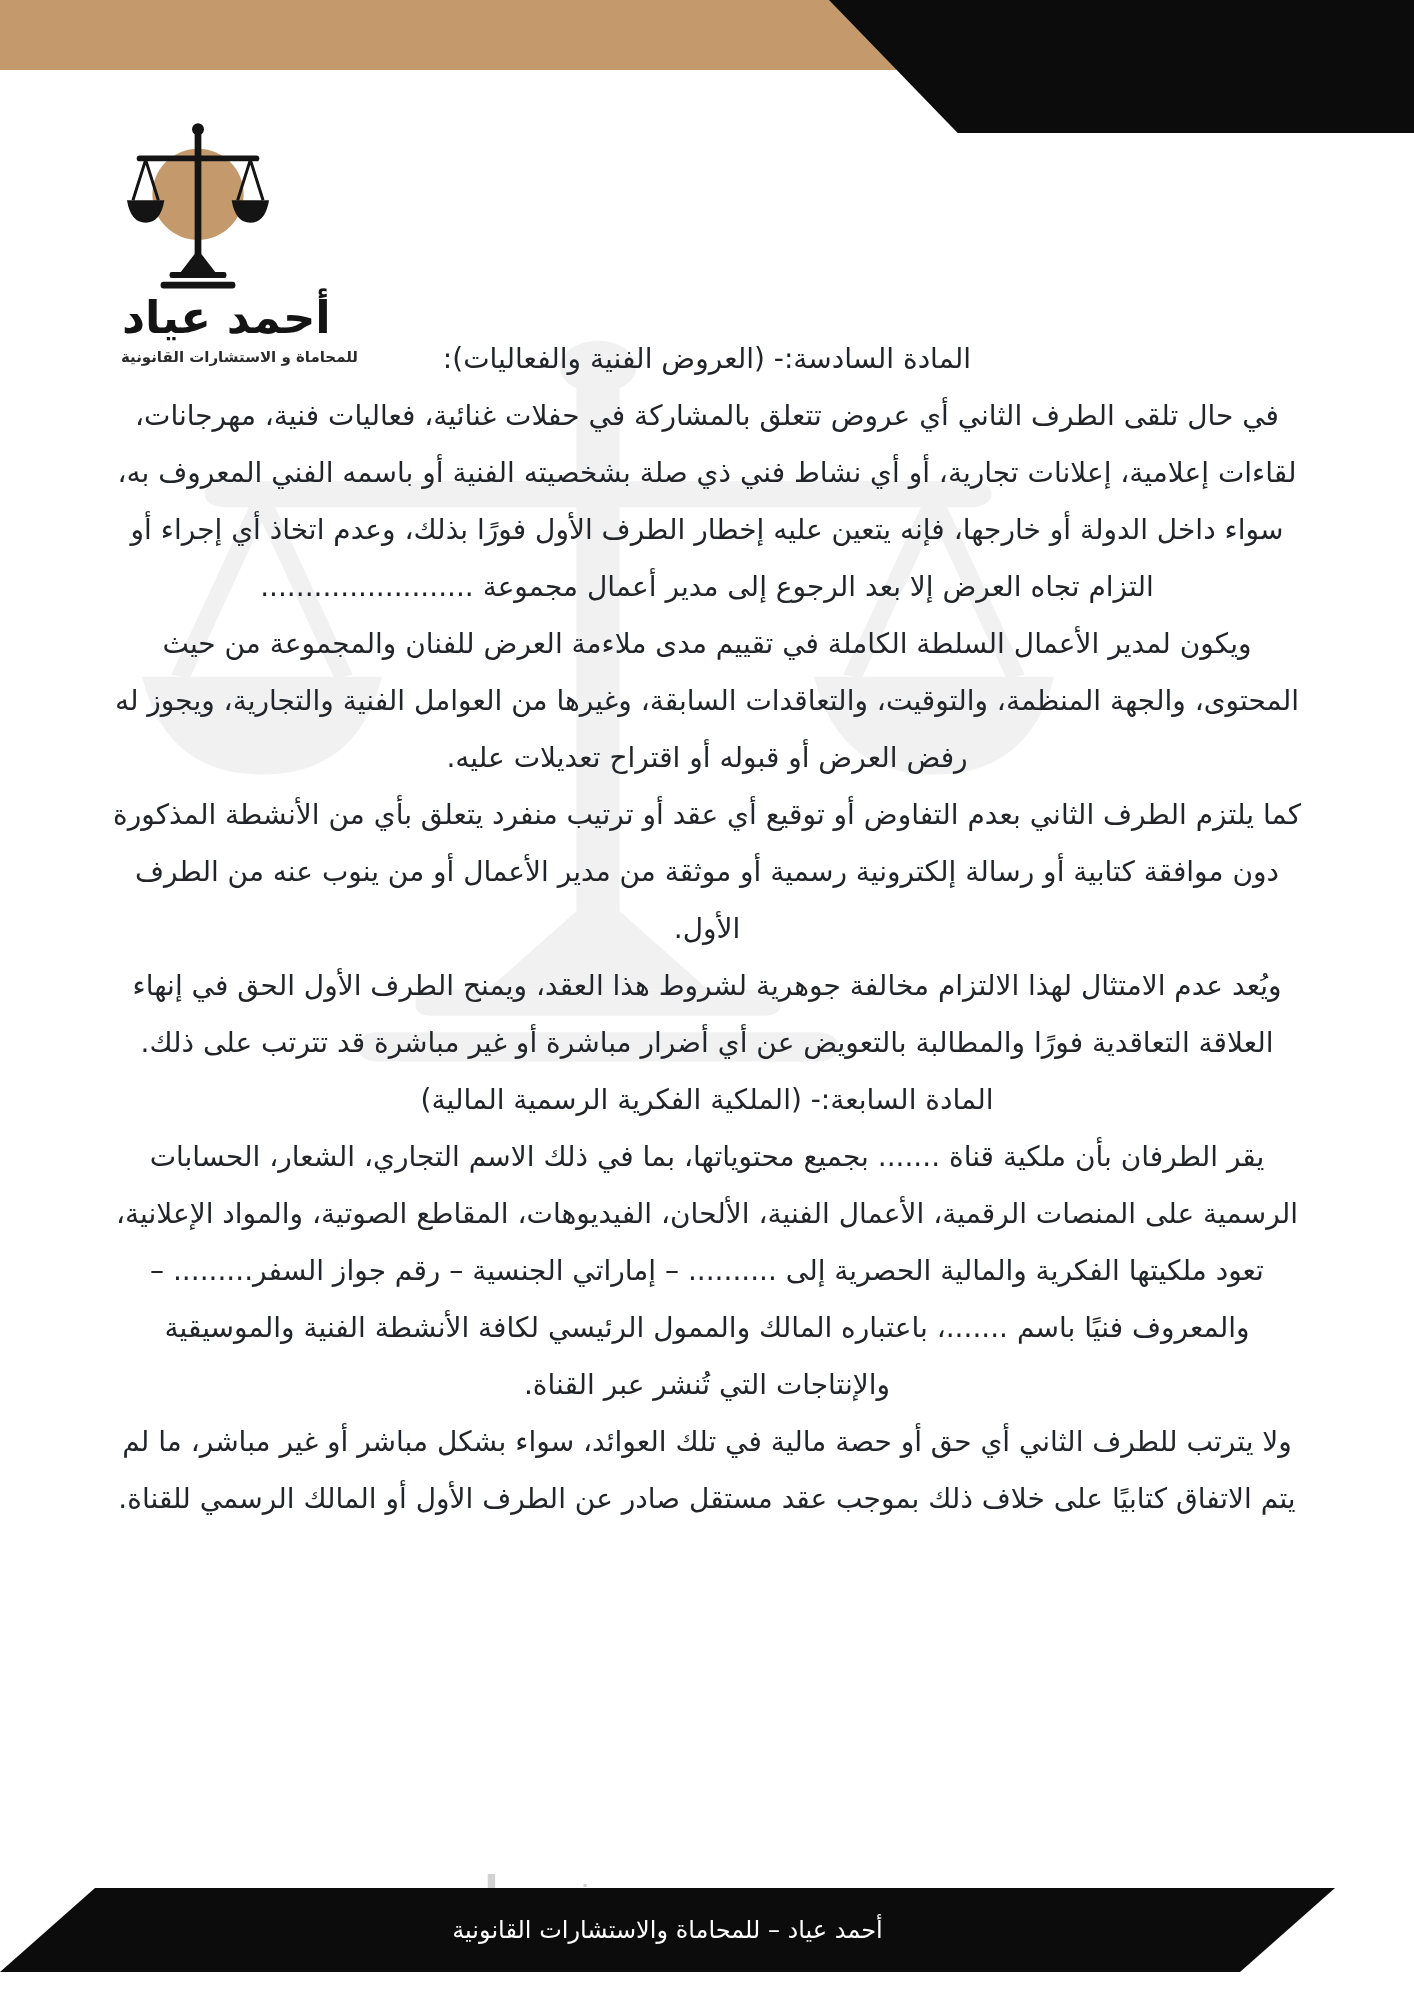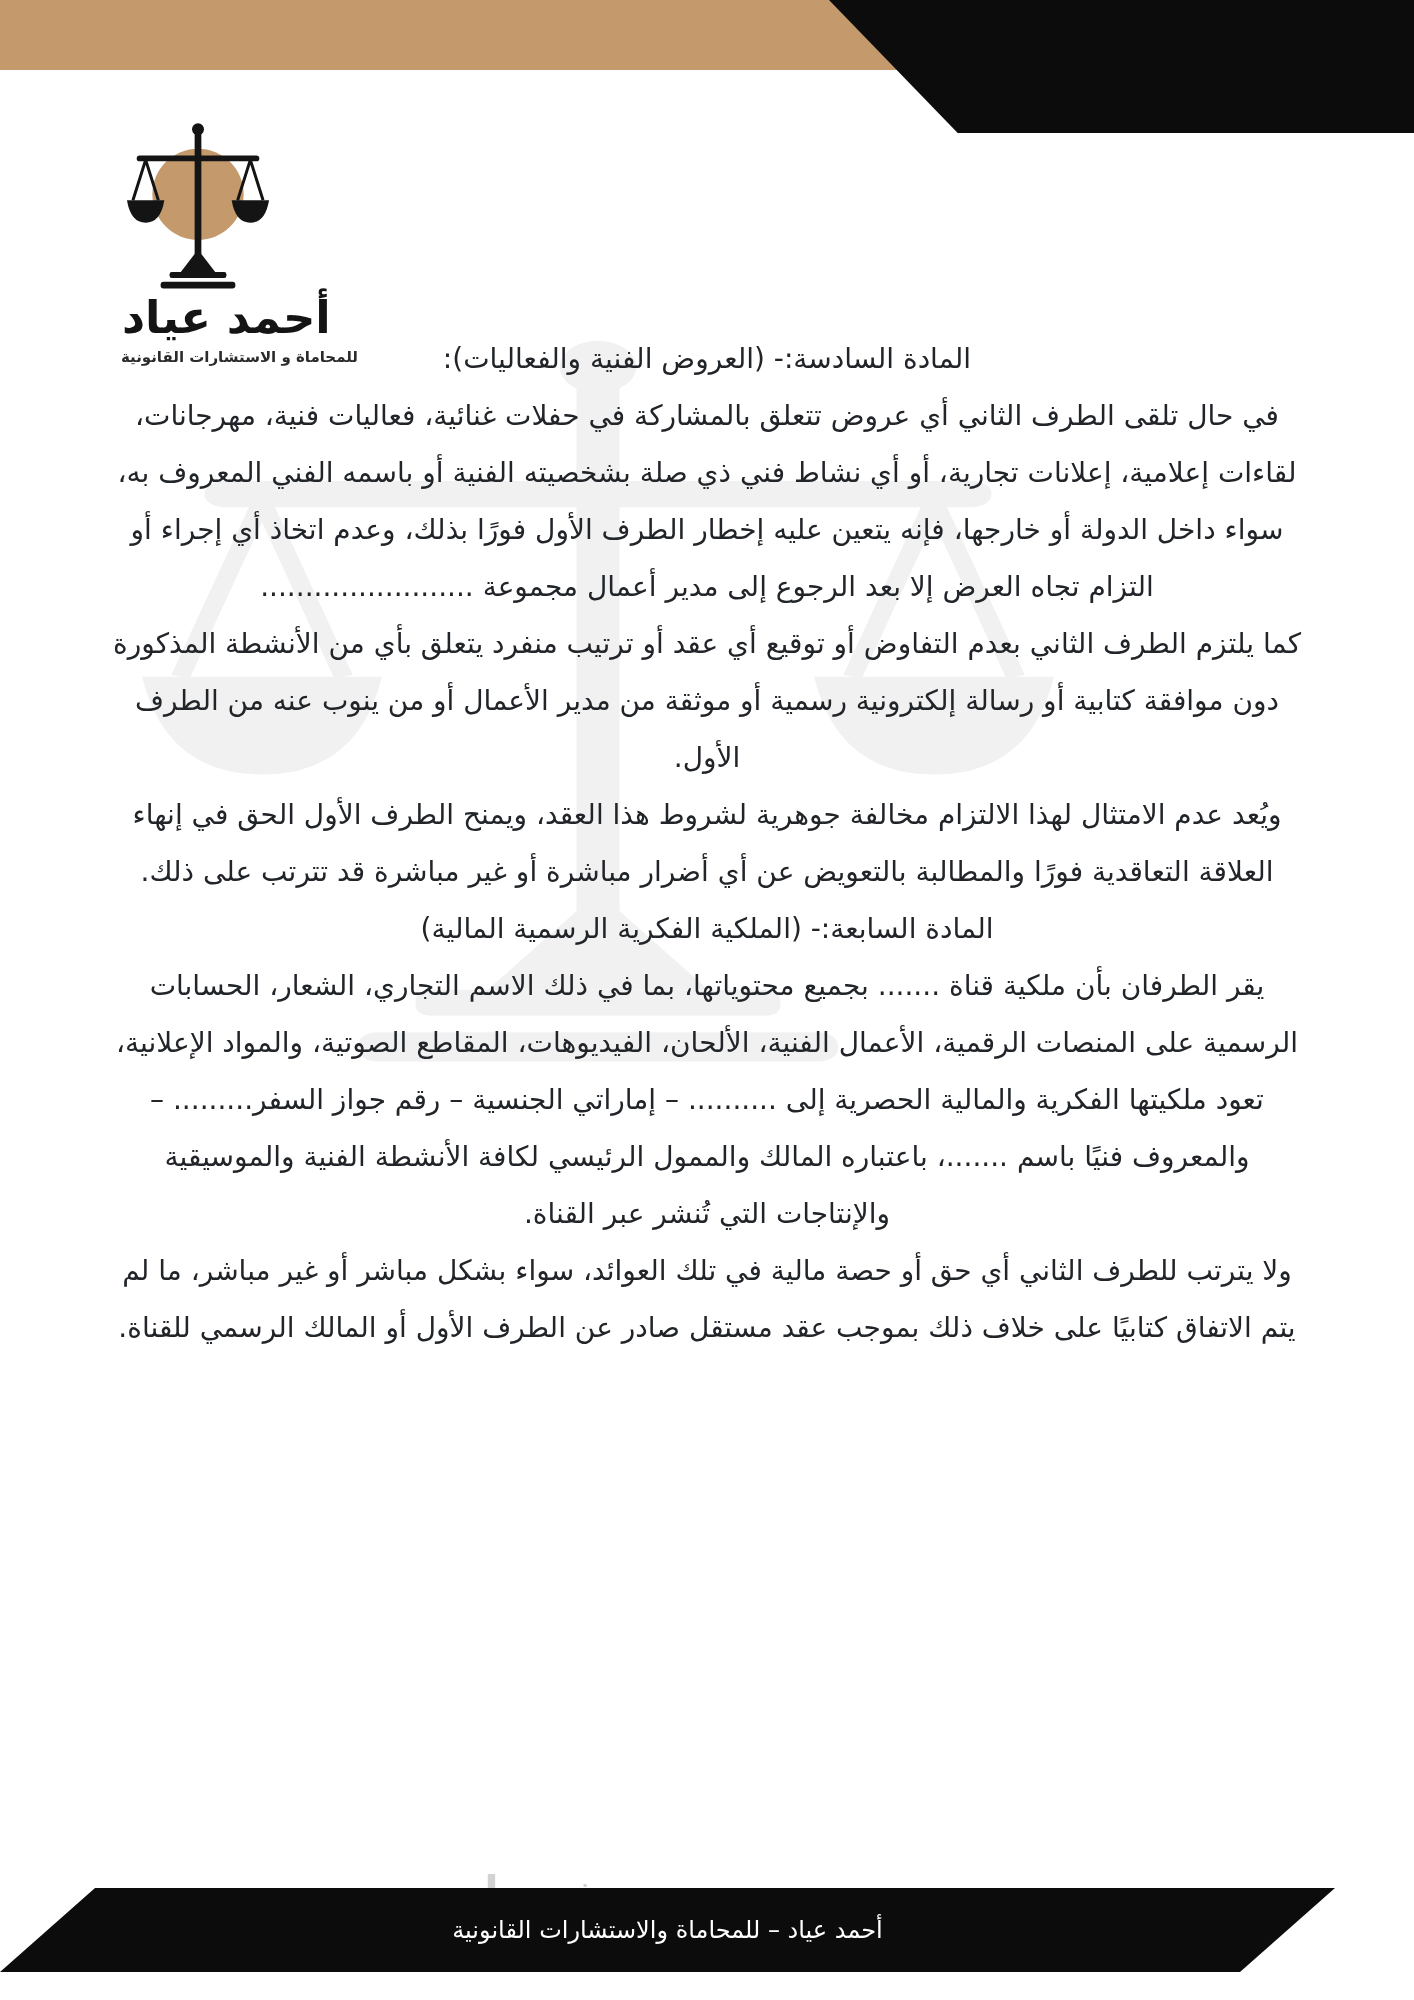--- a/index.html
+++ b/index.html
@@ -101,20 +101,21 @@
 
   <div class="watermark">
     <svg viewBox="0 0 200 230" preserveAspectRatio="none">
       <use href="#scales"></use>
     </svg>
   </div>
 
   <div class="content">
     <p>المادة السادسة:- (العروض الفنية والفعاليات):</p>
     <p>في حال تلقى الطرف الثاني أي عروض تتعلق بالمشاركة في حفلات غنائية، فعاليات فنية، مهرجانات، لقاءات إعلامية، إعلانات تجارية، أو أي نشاط فني ذي صلة بشخصيته الفنية أو باسمه الفني المعروف به، سواء داخل الدولة أو خارجها، فإنه يتعين عليه إخطار الطرف الأول فورًا بذلك، وعدم اتخاذ أي إجراء أو التزام تجاه العرض إلا بعد الرجوع إلى مدير أعمال مجموعة ........................</p>
+    <p>ويكون لمدير الأعمال السلطة الكاملة في تقييم مدى ملاءمة العرض للفنان والمجموعة من حيث المحتوى، والجهة المنظمة، والتوقيت، والتعاقدات السابقة، وغيرها من العوامل الفنية والتجارية، ويجوز له رفض العرض أو قبوله أو اقتراح تعديلات عليه.</p>
     <p>كما يلتزم الطرف الثاني بعدم التفاوض أو توقيع أي عقد أو ترتيب منفرد يتعلق بأي من الأنشطة المذكورة دون موافقة كتابية أو رسالة إلكترونية رسمية أو موثقة من مدير الأعمال أو من ينوب عنه من الطرف الأول.</p>
     <p>ويُعد عدم الامتثال لهذا الالتزام مخالفة جوهرية لشروط هذا العقد، ويمنح الطرف الأول الحق في إنهاء العلاقة التعاقدية فورًا والمطالبة بالتعويض عن أي أضرار مباشرة أو غير مباشرة قد تترتب على ذلك.</p>
     <p>المادة السابعة:- (الملكية الفكرية الرسمية المالية)</p>
     <p>يقر الطرفان بأن ملكية قناة .......  بجميع محتوياتها، بما في ذلك الاسم التجاري، الشعار، الحسابات الرسمية على المنصات الرقمية، الأعمال الفنية، الألحان، الفيديوهات، المقاطع الصوتية، والمواد الإعلانية، تعود ملكيتها الفكرية والمالية الحصرية إلى .......... – إماراتي الجنسية – رقم جواز السفر.........  – والمعروف فنيًا باسم .......، باعتباره المالك والممول الرئيسي لكافة الأنشطة الفنية والموسيقية والإنتاجات التي تُنشر عبر القناة.</p>
     <p>ولا يترتب للطرف الثاني أي حق أو حصة مالية في تلك العوائد، سواء بشكل مباشر أو غير مباشر، ما لم يتم الاتفاق كتابيًا على خلاف ذلك بموجب عقد مستقل صادر عن الطرف الأول أو المالك الرسمي للقناة.</p>
   </div>
 
   <div class="khamsat">خمسات</div>
 
   <div class="footer">

